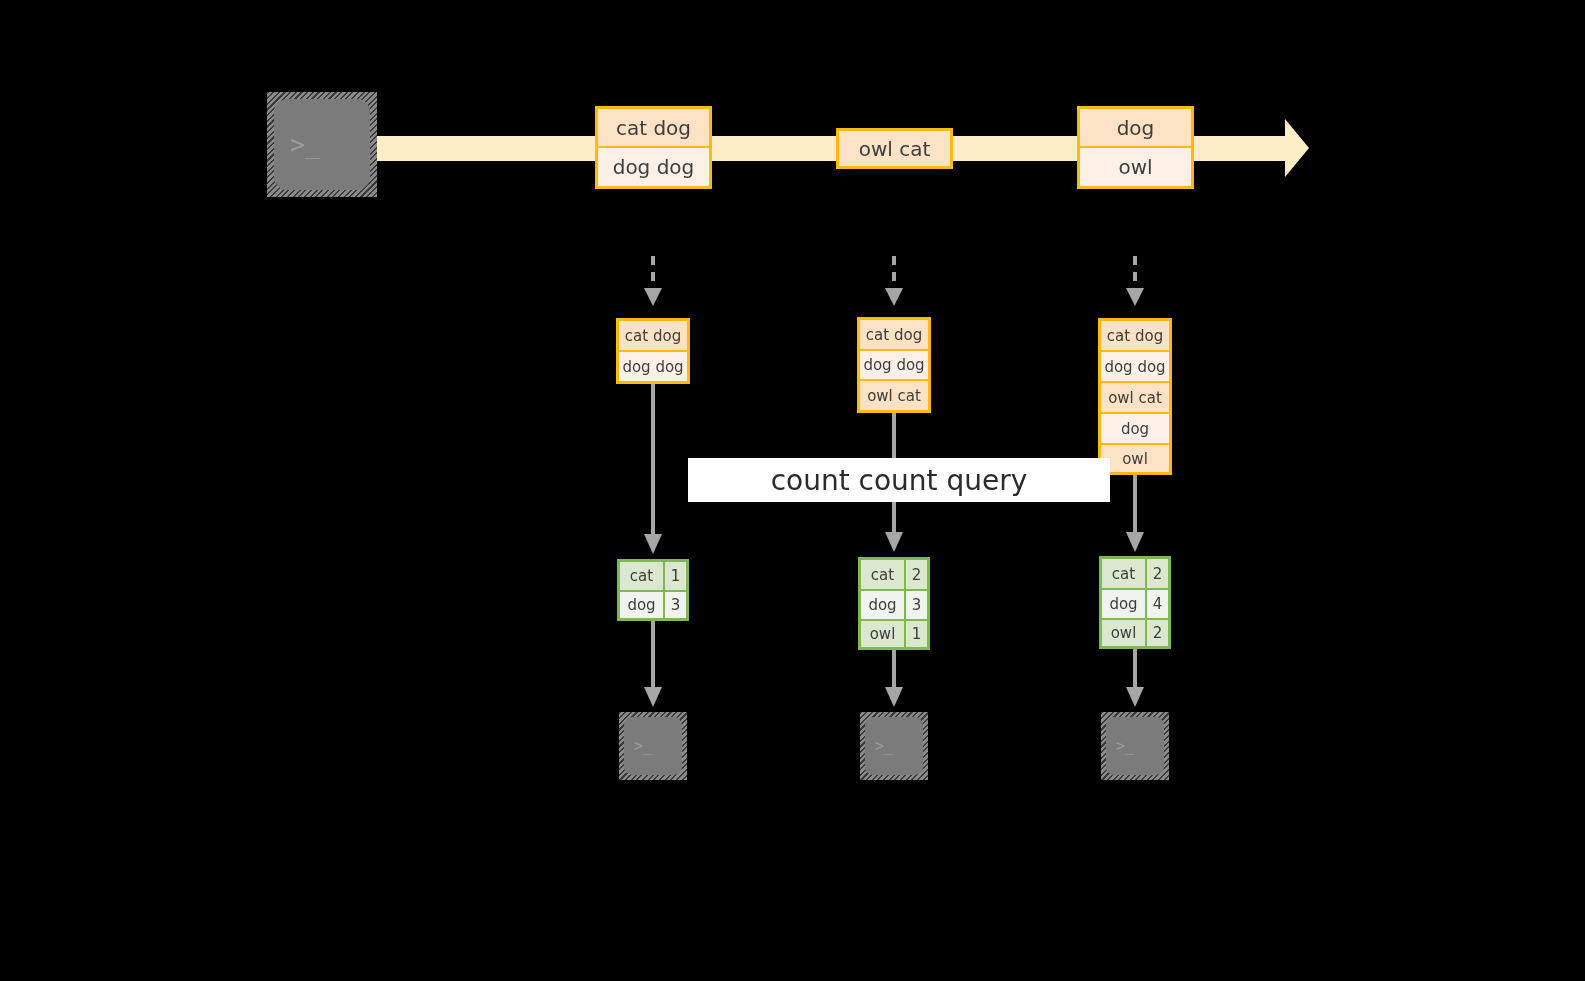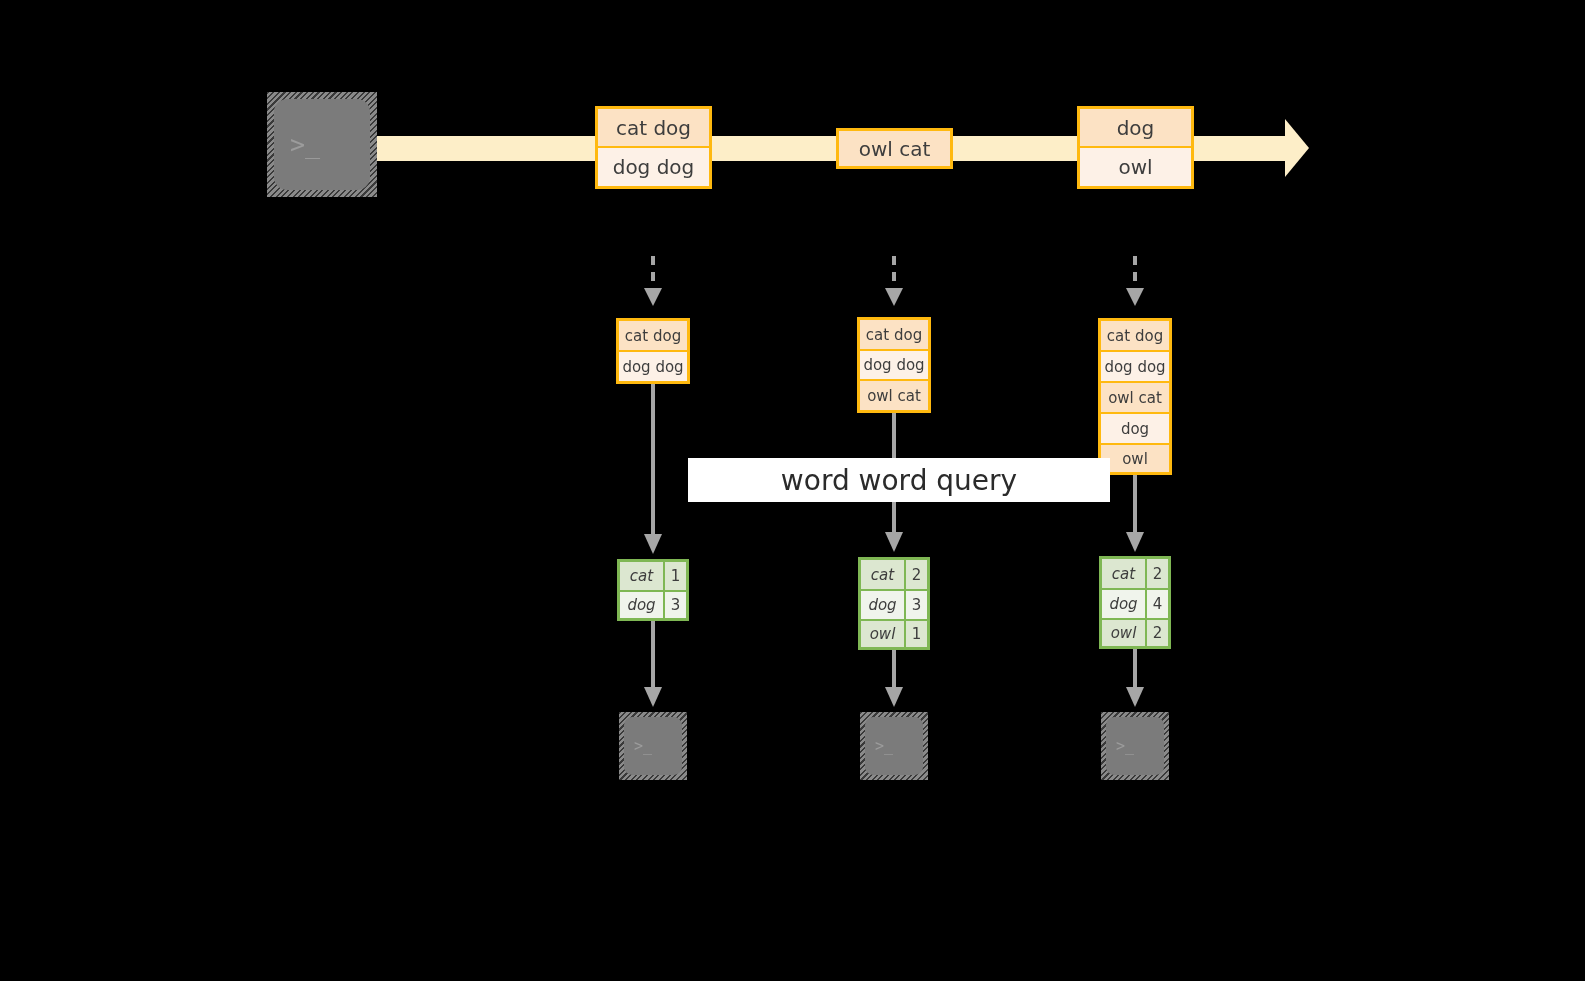--- a/index.html
+++ b/index.html
@@ -89,21 +89,21 @@
   }
   .grow:last-child { border-bottom: none; }
   .gcell {
     box-sizing: border-box;
     display: flex;
     align-items: center;
     justify-content: center;
     color: #3d3d3d;
     white-space: nowrap;
   }
-  .gcell.k { border-right: 2px solid #7fb754; font-style: italic; }
+  .gcell.k { border-right: 2px solid #7fb754; }
   .grow.shade-a .gcell { background: #dce7d0; }
   .grow.shade-b .gcell { background: #f0f4ec; }
 
   
   .vline {
     position: absolute;
     background: #a6a6a6;
   }
   .vdash {
     position: absolute;
@@ -256,15 +256,15 @@
 
   <div class="vline" style="left:1133px; top:649px; width:4px; height:40px;"></div>
   <div class="vhead" style="left:1126px; top:687px; border-width:20px 9px 0 9px;"></div>
 
   <div class="terminal" style="left:1101px; top:712px; width:68px; height:68px;">
     <div class="inner" style="left:5px; top:5px; right:5px; bottom:5px;">
       <span class="prompt" style="font-size:15px; margin-left:10px;">&gt;_</span>
     </div>
   </div>
 
-  <div class="querylabel" style="left:688px; top:458px; width:422px; height:44px; font-size:28px;">word word query</div>
+  <div class="querylabel" style="left:688px; top:458px; width:422px; height:44px; font-size:28px;">count count query</div>
 
 </div>
 
 </body></html>

